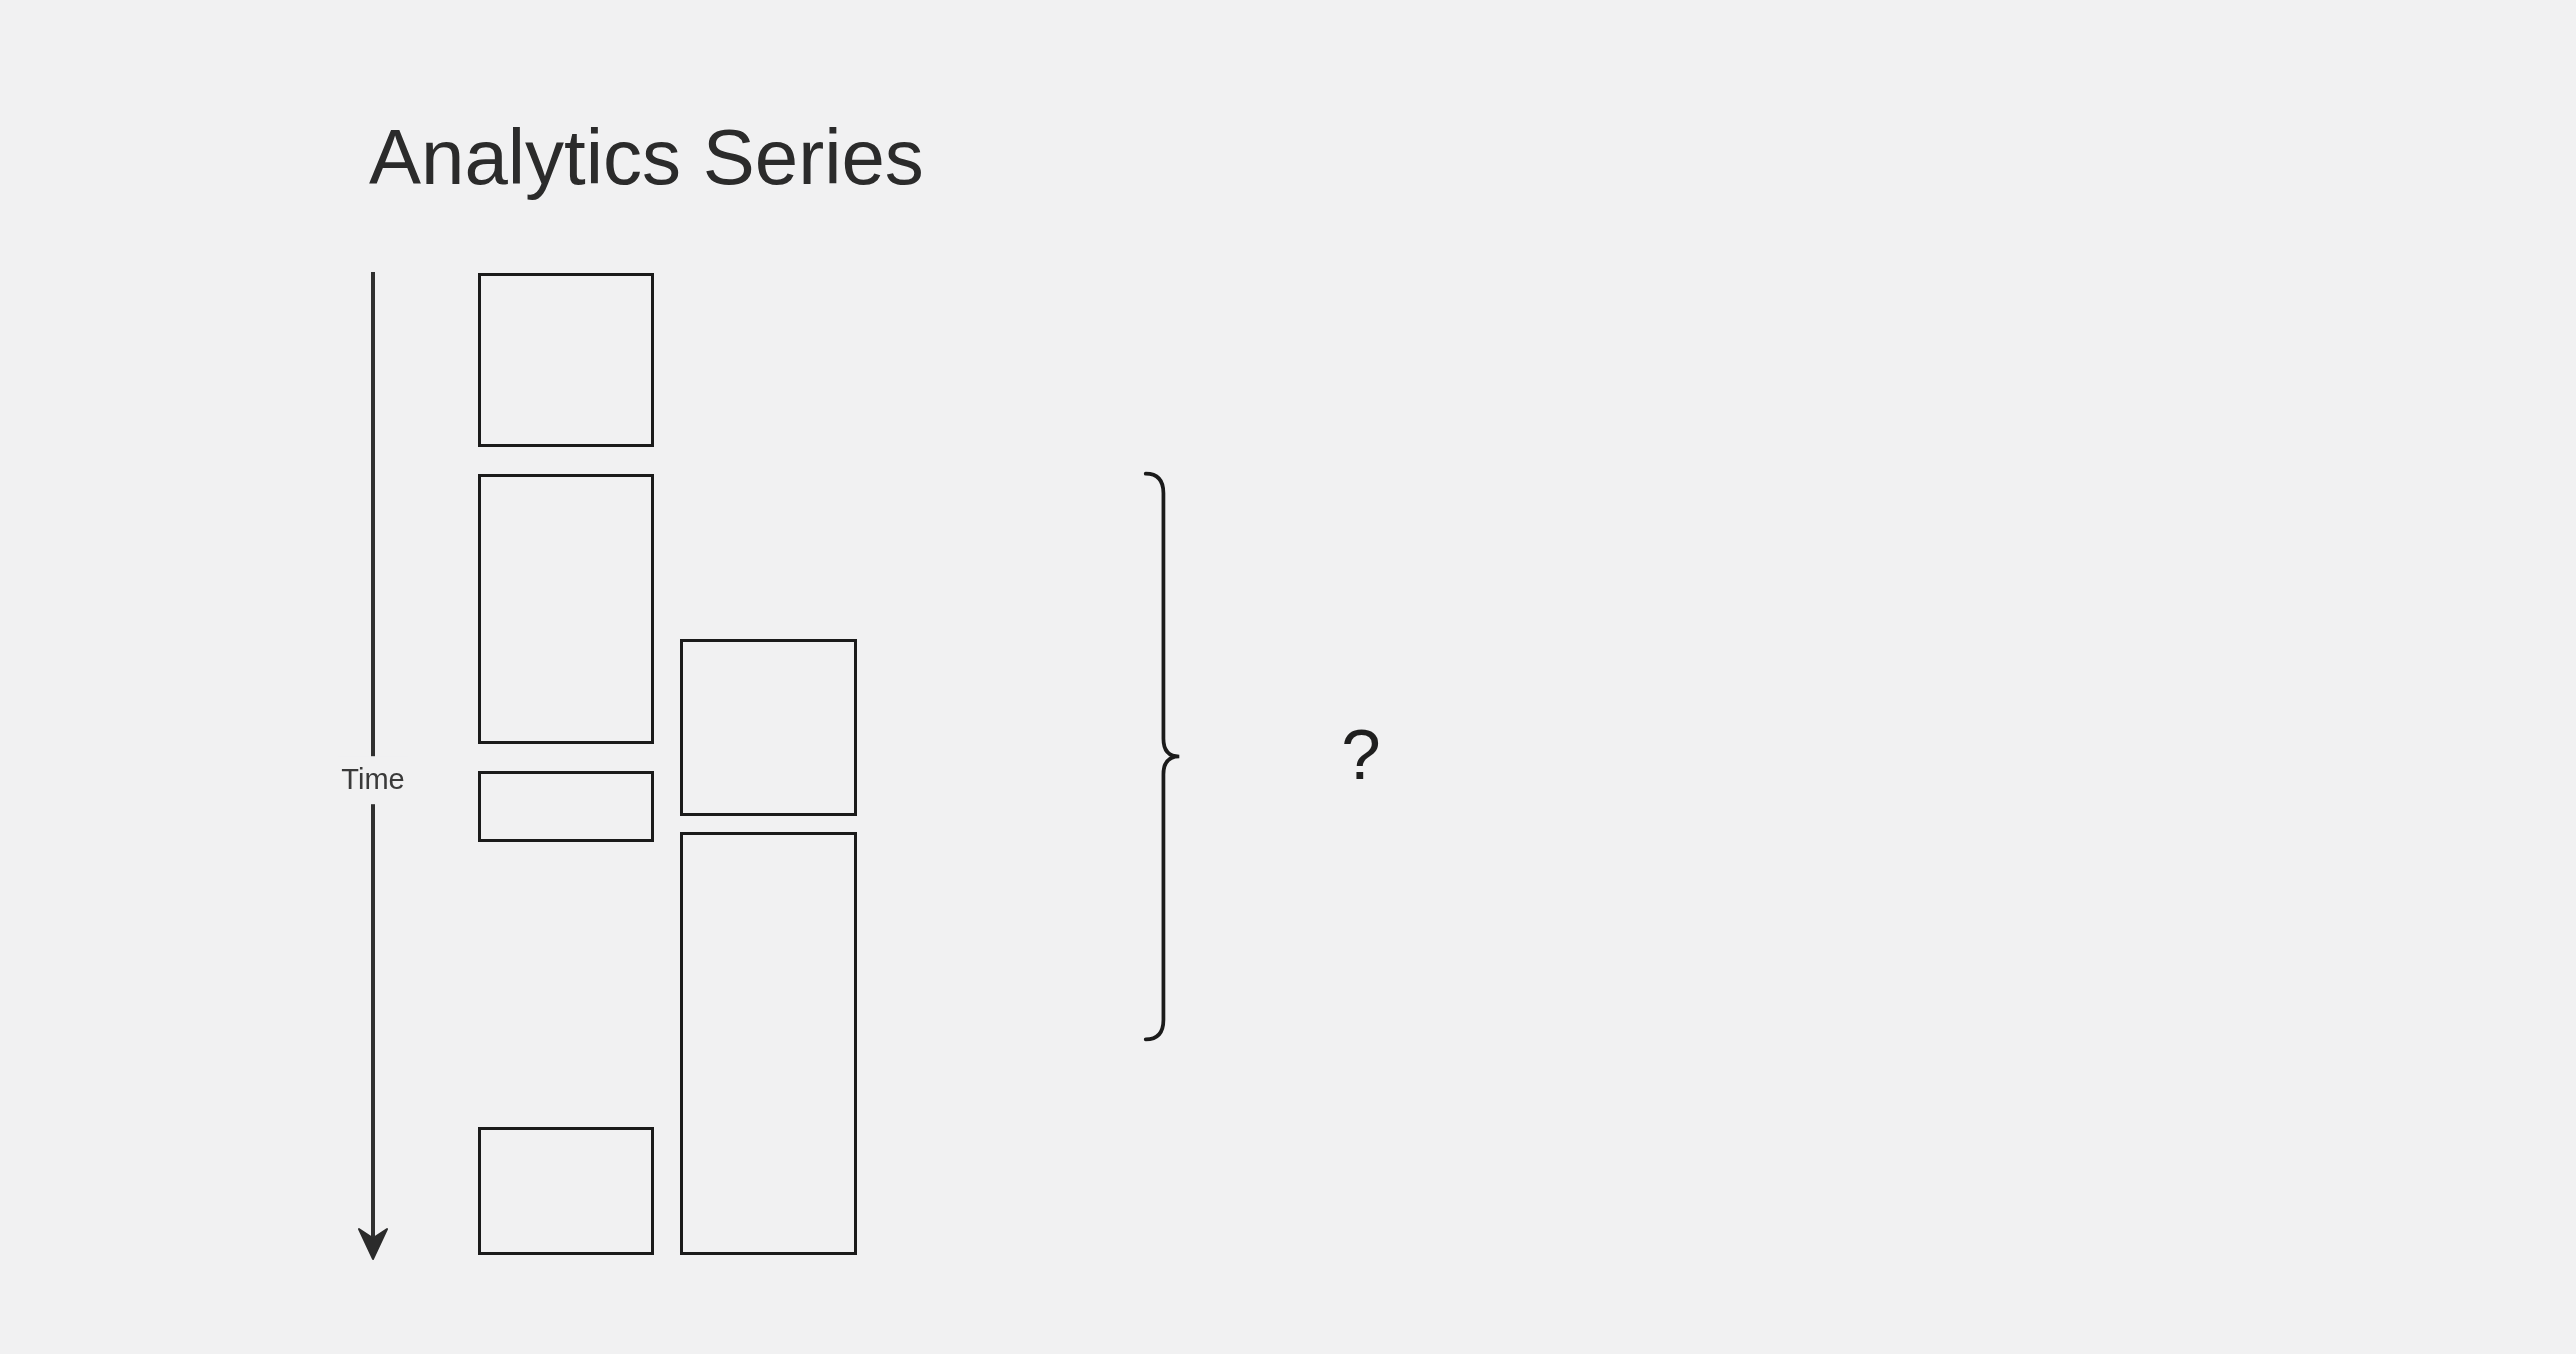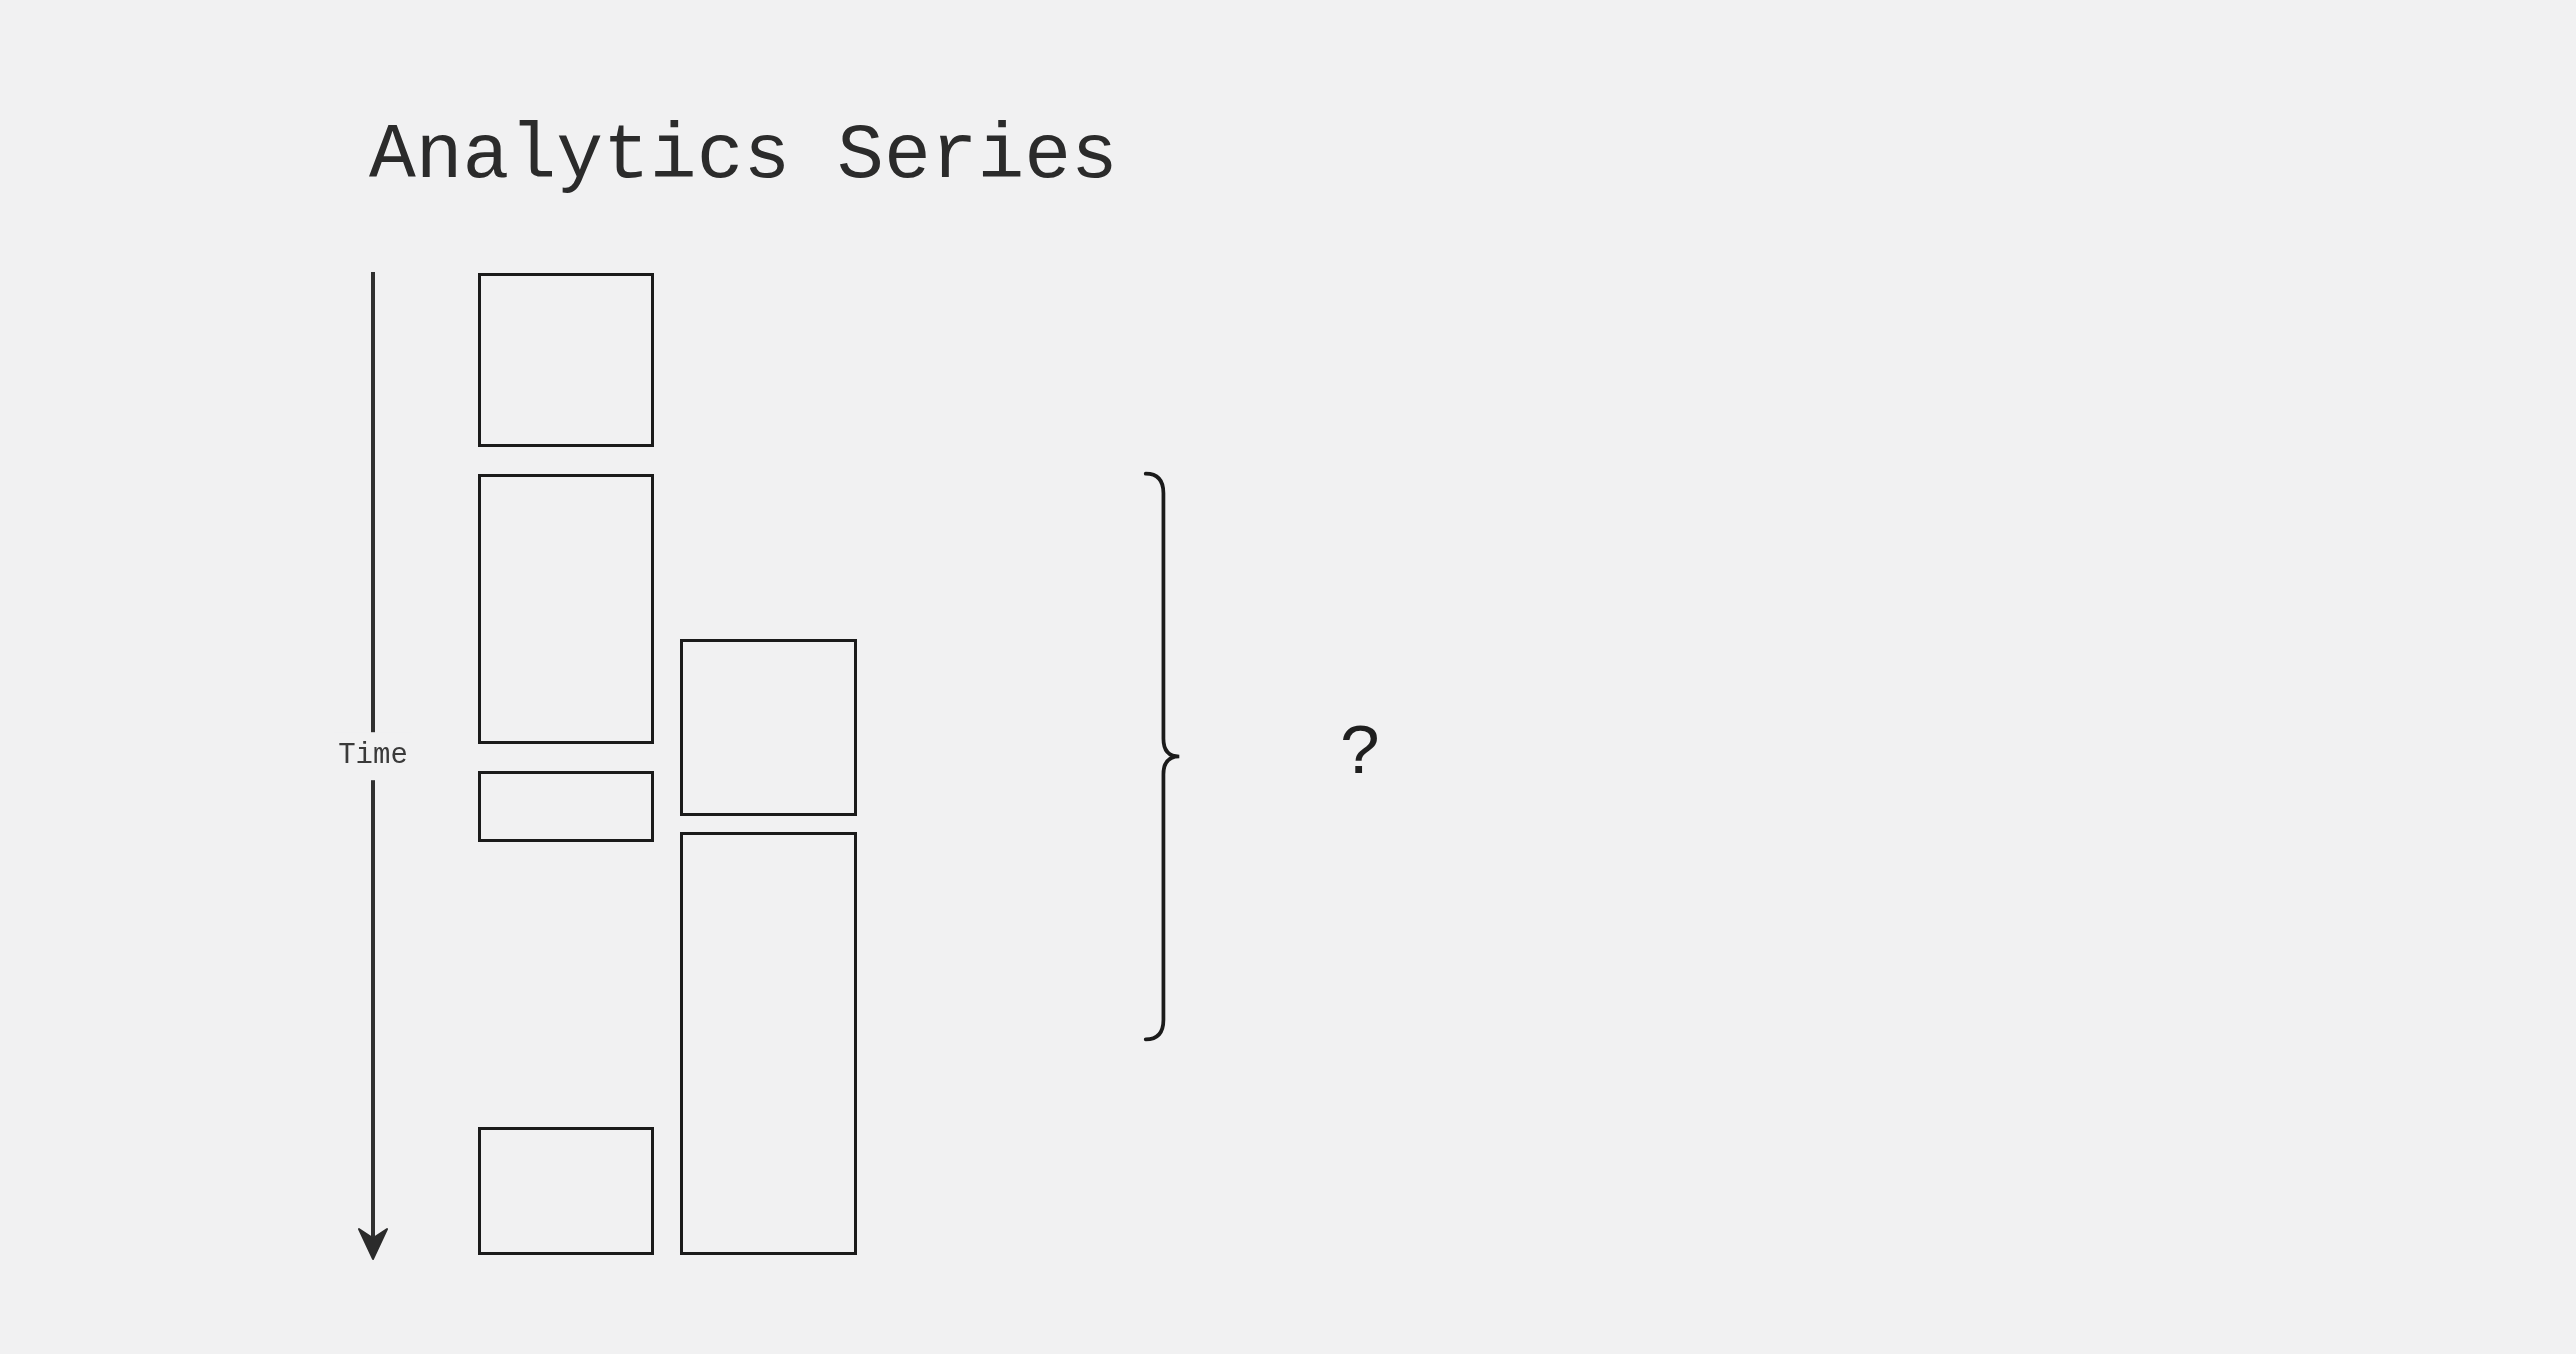--- a/index.html
+++ b/index.html
@@ -9,21 +9,21 @@
     --label-color: #3a3a3a;
   }
   * { margin: 0; padding: 0; box-sizing: border-box; }
   html, body { background: var(--bg); }
   .canvas {
     position: relative;
     width: 2576px;
     height: 1354px;
     background: var(--bg);
     overflow: hidden;
-    font-family: Liberation Mono, monospace;
+    font-family: Liberation Sans, sans-serif;
   }
   .title {
     position: absolute;
     left: 369px;
     top: 112px;
     font-size: 78px;
     font-weight: 400;
     letter-spacing: 0px;
     color: var(--title-color);
     white-space: nowrap;
@@ -40,21 +40,21 @@
   .arrow-head {
     position: absolute;
     left: 358px;
     top: 1227px;
     width: 30px;
     height: 34px;
   }
   .time-label {
     position: absolute;
     left: 373px;
-    top: 756px;
+    top: 780px;
     transform: translate(-50%, -50%);
     background: var(--bg);
     padding: 9.3px 3.7px;
     font-size: 29px;
     color: var(--label-color);
     line-height: 1;
   }
   
   .block {
     position: absolute;

